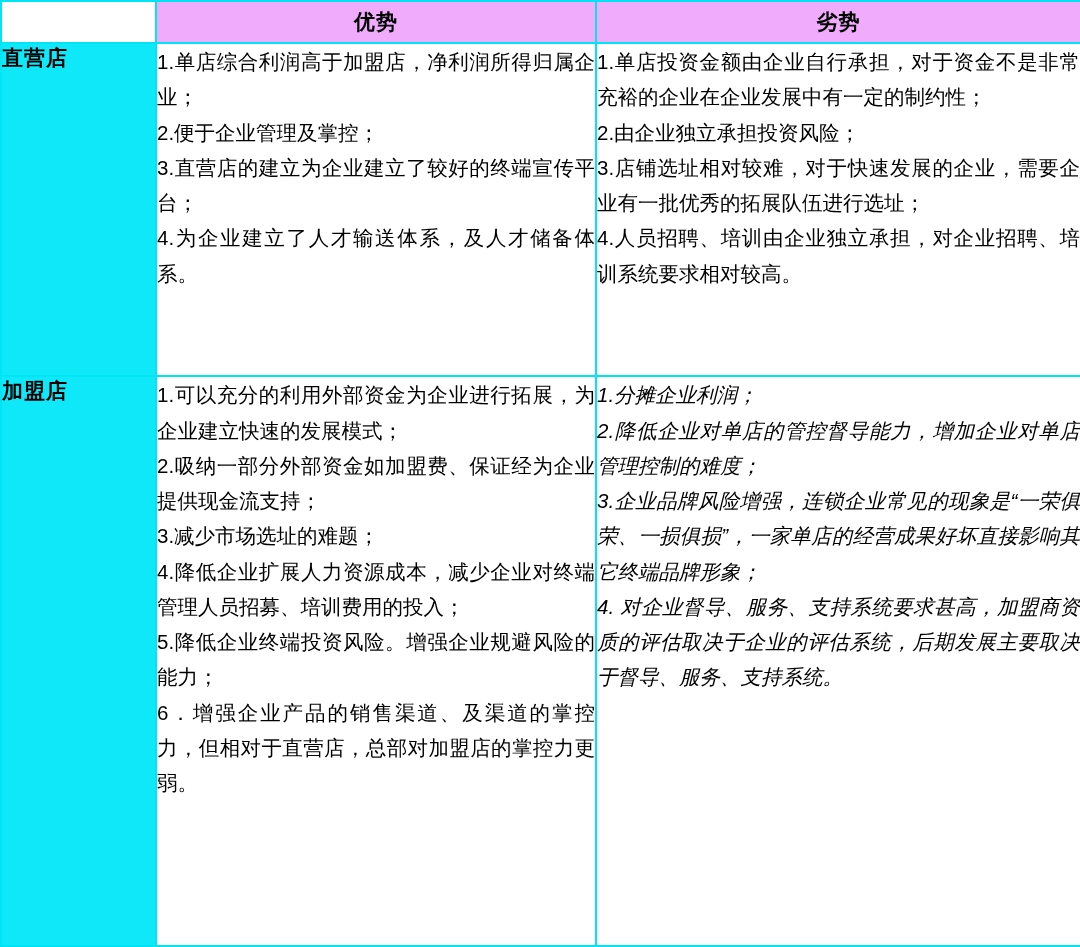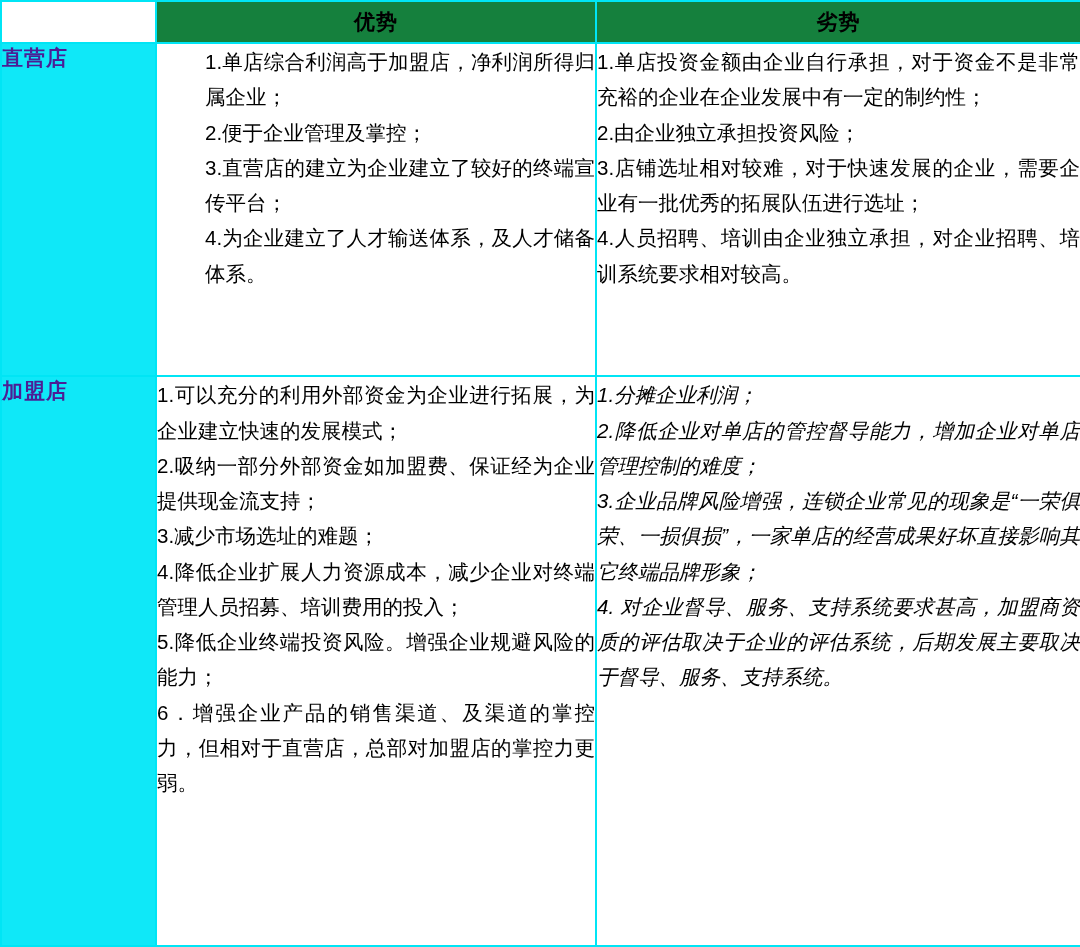--- a/index.html
+++ b/index.html
@@ -31,21 +31,21 @@
   table.compare col.c2 { width: 485px; }
 
   table.compare th,
   table.compare td {
     border: 2px solid #00e5f5;
     vertical-align: top;
     padding: 0;
   }
   
   tr.head th {
-    background: #15803d;
+    background: #f0abfc;
     height: 40px;
     text-align: center;
     vertical-align: middle;
     font-size: 21px;
     font-weight: bold;
     letter-spacing: 1px;
     color: #000;
   }
   tr.head th.corner {
     background: #ffffff;
@@ -54,21 +54,21 @@
   }
   
   td.rowlabel {
     background: #0fe8f8;
     text-align: left;
     vertical-align: middle;
     font-size: 21px;
     font-weight: bold;
     letter-spacing: 1px;
     padding-left: 14px;
-    color: #4c1d95;
+    color: #000000;
   }
   
   td.content {
     background: #ffffff;
     padding: 14px 16px 10px 16px;
     font-size: 20.5px;
     line-height: 1.72;
     text-align: justify;
     text-justify: inter-ideograph;
   }
@@ -86,21 +86,21 @@
     <thead>
       <tr class="head">
         <th class="corner"></th>
         <th>优势</th>
         <th>劣势</th>
       </tr>
     </thead>
     <tbody>
       <tr>
         <td class="rowlabel">直营店</td>
-        <td class="content" style="white-space: pre-wrap; padding-left: 48px;">1.单店综合利润高于加盟店，净利润所得归属企业；
+        <td class="content" style="white-space: pre-wrap;">1.单店综合利润高于加盟店，净利润所得归属企业；
 2.便于企业管理及掌控；
 3.直营店的建立为企业建立了较好的终端宣传平台；
 4.为企业建立了人才输送体系，及人才储备体系。</td>
         <td class="content" style="white-space: pre-wrap; margin-top: 28px;">1.单店投资金额由企业自行承担，对于资金不是非常充裕的企业在企业发展中有一定的制约性；
 2.由企业独立承担投资风险；
 3.店铺选址相对较难，对于快速发展的企业，需要企业有一批优秀的拓展队伍进行选址；
 4.人员招聘、培训由企业独立承担，对企业招聘、培训系统要求相对较高。</td>
       </tr>
       <tr>
         <td class="rowlabel">加盟店</td>

